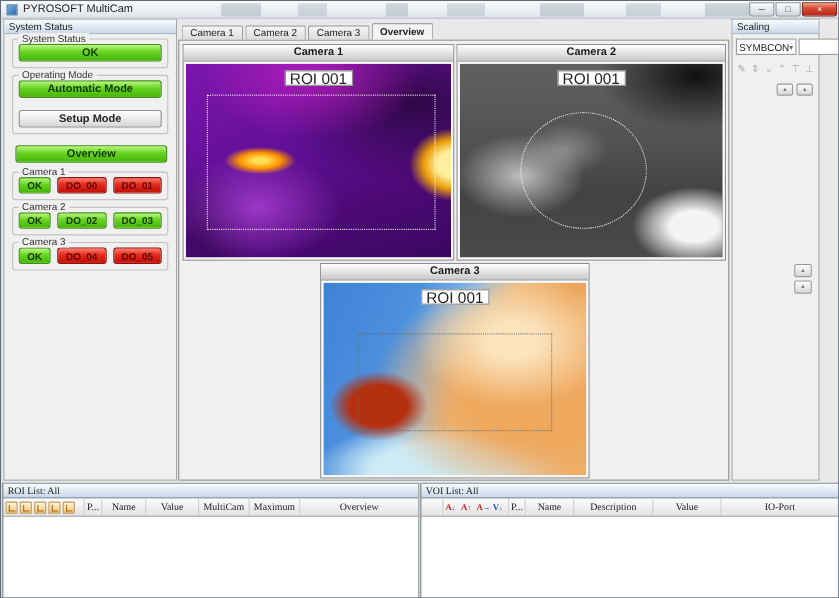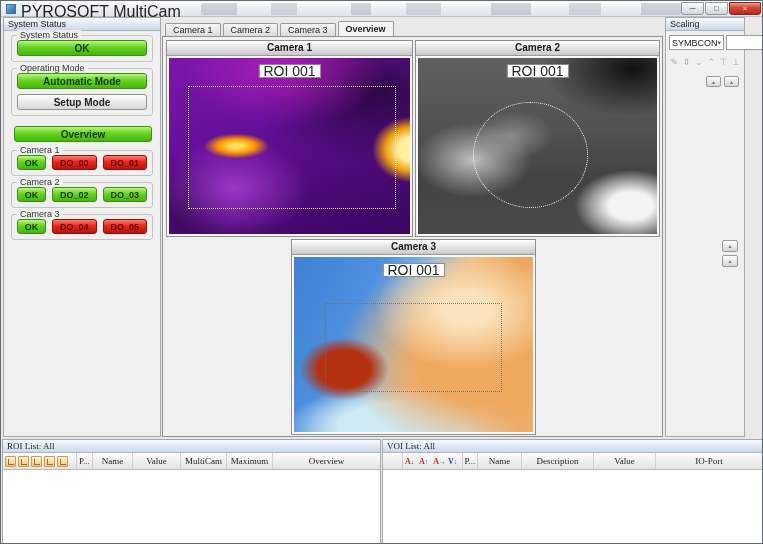--- a/index.html
+++ b/index.html
@@ -5,21 +5,21 @@
   * { margin:0; padding:0; box-sizing:border-box; }
   html,body { background:#9aa0a6; font-family:"Liberation Sans", sans-serif; }
   .window { position:relative; width:763px; height:544px; background:#e9e9e9;
             border:1px solid #5f6a75; overflow:hidden; font-size:10px; color:#1a1a1a; }
 
   
   .titlebar { position:absolute; left:0; top:0; width:763px; height:16px;
               background:linear-gradient(#fbfcfd,#dde4ec); border-bottom:1px solid #b9c0c8; }
   .app-icon { position:absolute; left:5px; top:3px; width:10px; height:10px;
               background:linear-gradient(135deg,#6fb4e8,#2b6cb0); border:1px solid #4a6f96; }
-  .app-title { position:absolute; left:20px; top:2px; font-size:16px; color:#222; }
+  .app-title { position:absolute; left:20px; top:2px; font-size:10px; color:#222; }
   .ghosts { position:absolute; left:200px; top:2px; width:480px; height:12px; opacity:.35;
             background:
               linear-gradient(90deg,#8b96a5 0 36px, transparent 36px 70px,
                 #9aa5b2 70px 96px, transparent 96px 150px,
                 #8b96a5 150px 170px, transparent 170px 205px,
                 #9aa5b2 205px 240px, transparent 240px 290px,
                 #8b96a5 290px 330px, transparent 330px 368px,
                 #9aa5b2 368px 400px, transparent 400px 440px,
                 #8b96a5 440px 480px);
             border-radius:2px; }
@@ -43,21 +43,21 @@
   .logo-text { text-align:left; }
   .logo-name { font-size:19px; font-weight:bold; color:#0a9b3c; letter-spacing:1px; line-height:17px; }
   .logo-sub  { font-size:8px; color:#0a9b3c; }
   .group { margin:4px 7px 6px 7px; border:1px solid #c3c3c3; border-radius:3px;
            padding:4px 5px 5px 5px; position:relative; }
   .group-label { position:absolute; top:-6px; left:5px; background:#f0f0f0; padding:0 3px; font-size:9px; color:#333; }
   .btn { display:block; width:100%; height:16px; font-size:10px; font-weight:bold; text-align:center;
          line-height:15px; border-radius:3px; cursor:default; }
   .btn.green { background:linear-gradient(#b8f77e,#67d321 45%,#46b60a); border:1px solid #3c8f10; color:#123a00; }
   .btn.gray  { background:linear-gradient(#ffffff,#d7d7d7); border:1px solid #8f8f8f; color:#222; }
-  .btn + .btn { margin-top:5px; }
+  .btn + .btn { margin-top:11px; }
   .standalone-btn { margin:10px 10px 8px 10px; width:138px; }
   .cam-row { display:flex; gap:6px; }
   .sbtn { height:15px; font-size:9px; font-weight:bold; text-align:center; line-height:14px;
           border-radius:3px; cursor:default; }
   .sbtn.ok { width:30px; background:linear-gradient(#b8f77e,#67d321 45%,#46b60a);
              border:1px solid #3c8f10; color:#123a00; }
   .sbtn.do { width:46px; }
   .sbtn.do.green { background:linear-gradient(#b8f77e,#67d321 45%,#46b60a); border:1px solid #3c8f10; color:#123a00; }
   .sbtn.do.red   { background:linear-gradient(#ff7d6e,#e6281b 45%,#c21107); border:1px solid #8f1008; color:#5c0600; }
 

